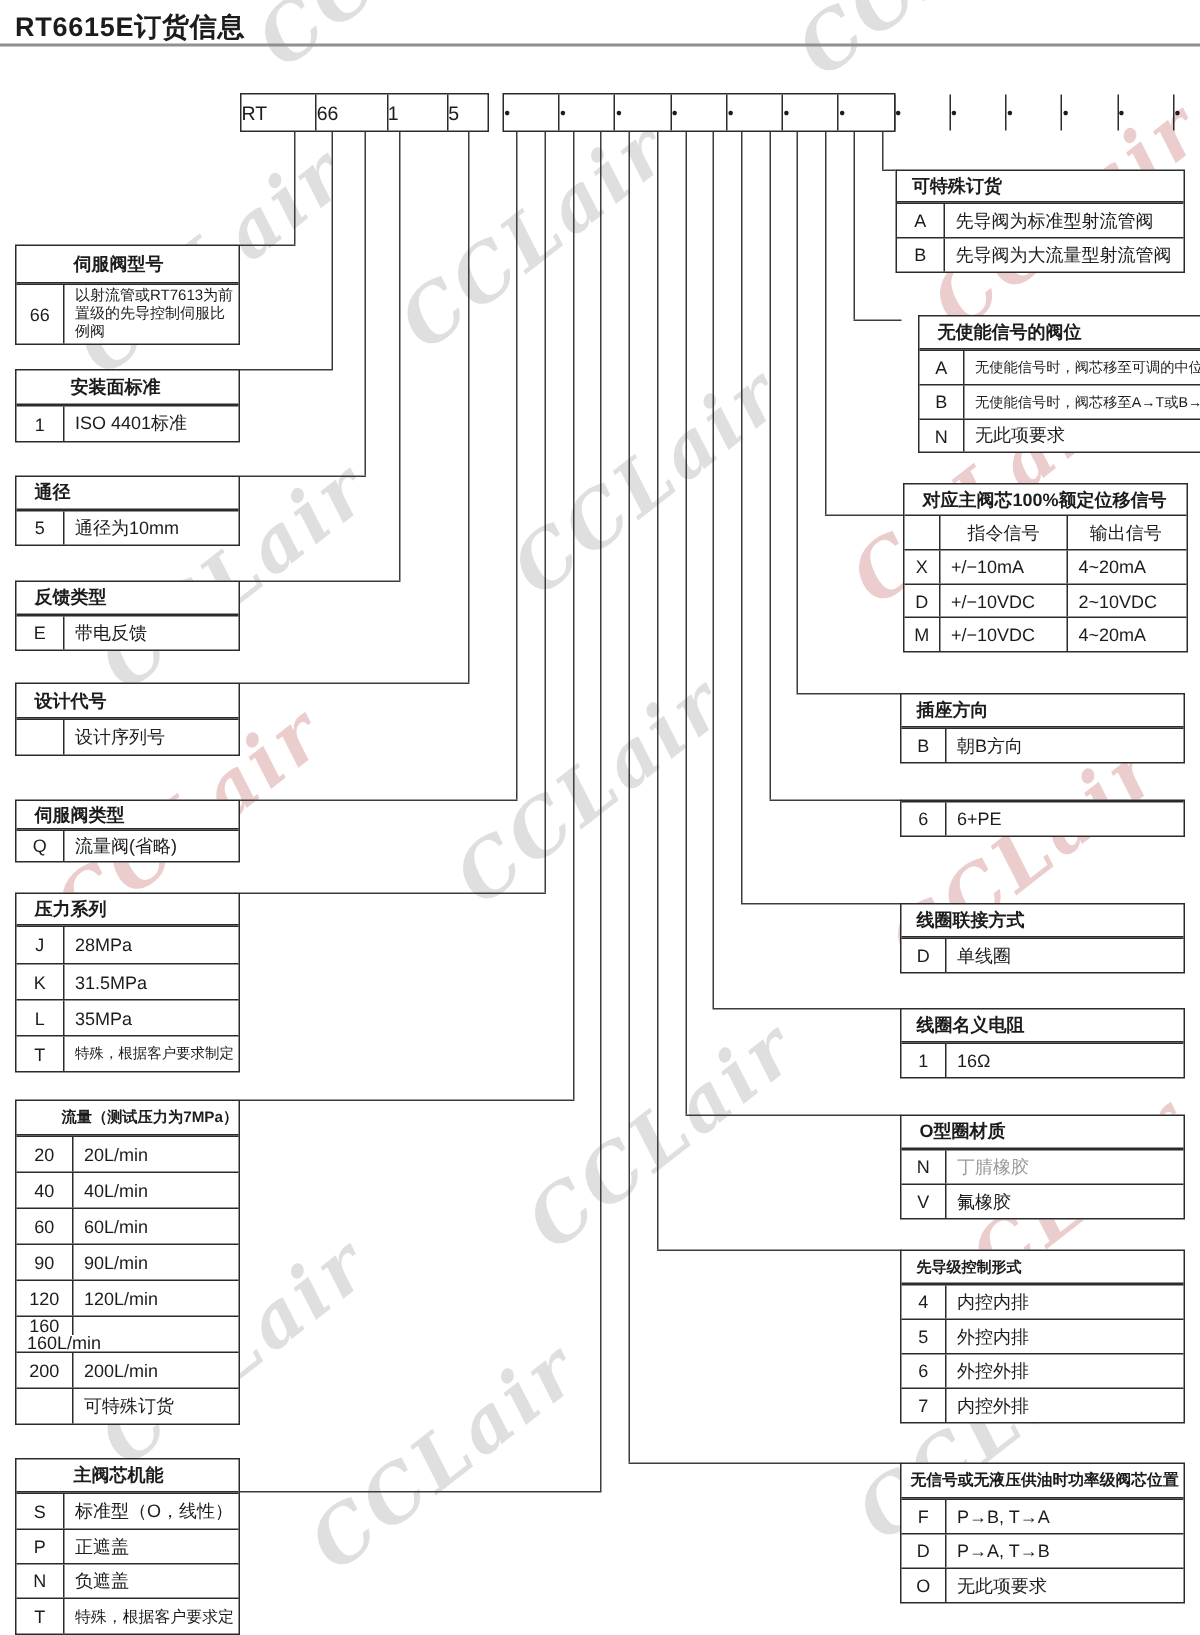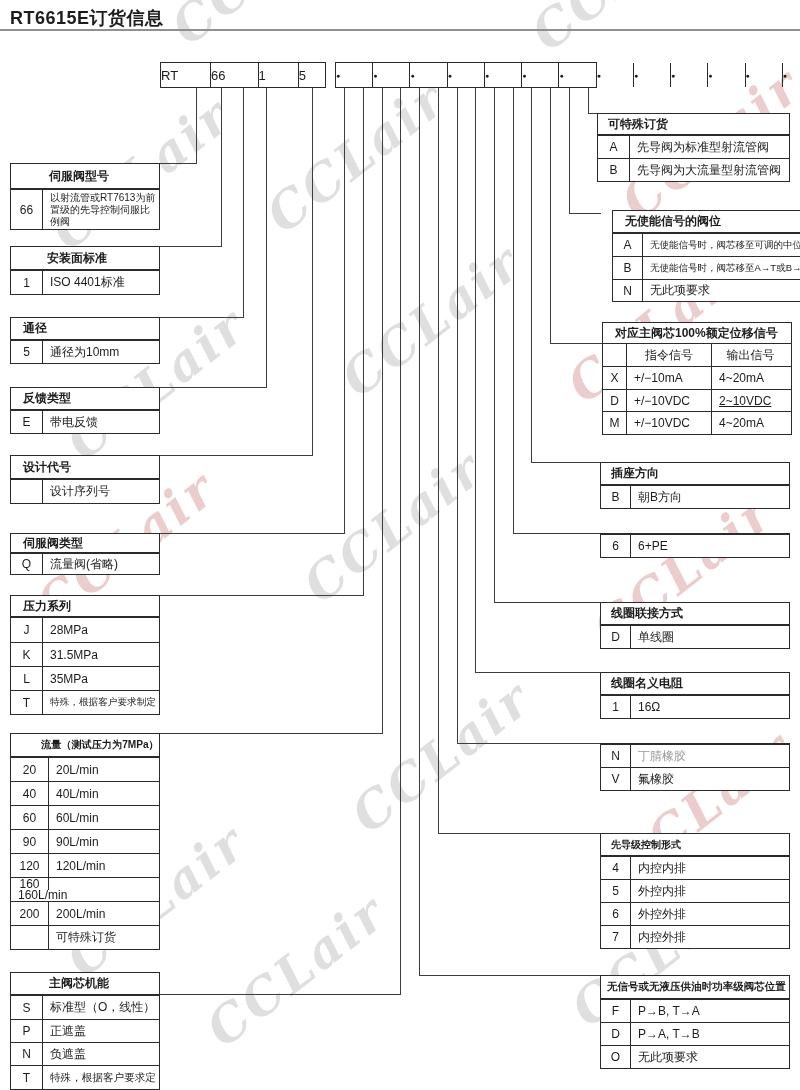--- a/index.html
+++ b/index.html
@@ -303,21 +303,21 @@
           <div class="cell desc center" style="width: 77px; font-size: 12px;">输出信号</div>
         </div>
         <div class="trow" style="height: 23px;">
           <div class="cell code" style="width: 24px; font-size: 12px;">X</div>
           <div class="cell mid desc" style="width: 85px; font-size: 12px;">+/−10mA</div>
           <div class="cell desc" style="width: 77px; font-size: 12px;">4~20mA</div>
         </div>
         <div class="trow" style="height: 22px;">
           <div class="cell code" style="width: 24px; font-size: 12px;">D</div>
           <div class="cell mid desc" style="width: 85px; font-size: 12px;">+/−10VDC</div>
-          <div class="cell desc" style="width: 77px; font-size: 12px; text-decoration: underline;">2~10VDC</div>
+          <div class="cell desc" style="width: 77px; font-size: 12px;">2~10VDC</div>
         </div>
         <div class="trow" style="height: 23px;">
           <div class="cell code" style="width: 24px; font-size: 12px;">M</div>
           <div class="cell mid desc" style="width: 85px; font-size: 12px;">+/−10VDC</div>
           <div class="cell desc" style="width: 77px; font-size: 12px;">4~20mA</div>
         </div>
       </div>
       <div class="abs tbl" style="left: 600px; top: 462px; width: 190px;">
         <div class="tbl-title" style="height: 22px; padding-left: 10px; font-size: 12px;">插座方向</div>
         <div class="trow" style="height: 23px;">
@@ -339,20 +339,21 @@
         </div>
       </div>
       <div class="abs tbl" style="left: 600px; top: 672px; width: 190px;">
         <div class="tbl-title" style="height: 22px; padding-left: 10px; font-size: 12px;">线圈名义电阻</div>
         <div class="trow" style="height: 23px;">
           <div class="cell code" style="width: 30px;">1</div>
           <div class="cell desc" style="width: 157px; font-size: 12px;">16Ω</div>
         </div>
       </div>
       <div class="abs tbl" style="left: 600px; top: 743px; width: 190px;">
+        <div class="tbl-title" style="height: 22px; padding-left: 12px; font-size: 12px;">O型圈材质</div>
         <div class="trow" style="height: 23px;">
           <div class="cell code" style="width: 30px;">N</div>
           <div class="cell desc" style="width: 157px; font-size: 12px; color: rgb(154, 154, 154);">丁腈橡胶</div>
         </div>
         <div class="trow" style="height: 23px;">
           <div class="cell code" style="width: 30px;">V</div>
           <div class="cell desc" style="width: 157px; font-size: 12px;">氟橡胶</div>
         </div>
       </div>
       <div class="abs tbl" style="left: 600px; top: 833px; width: 190px;">

